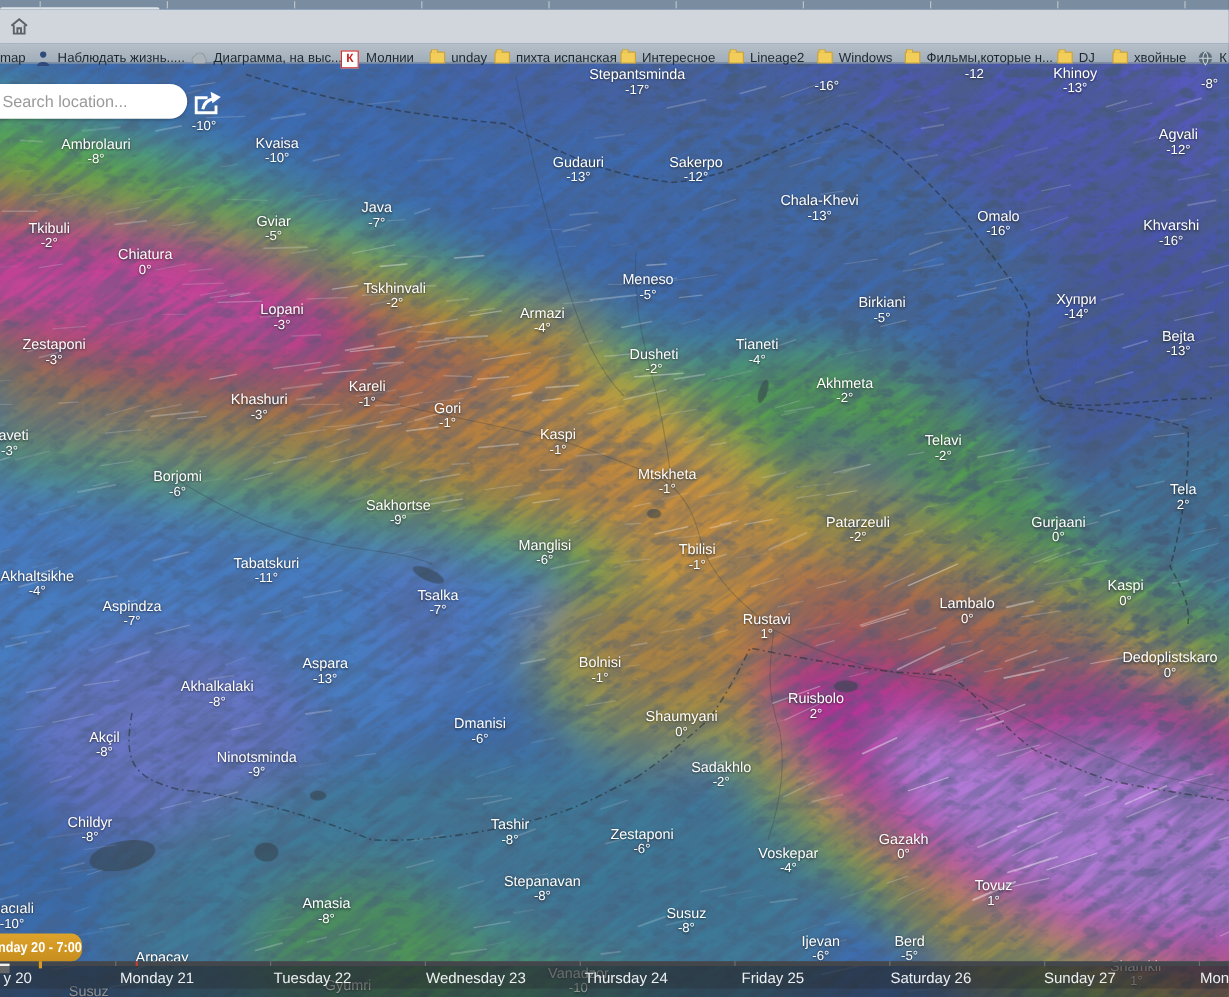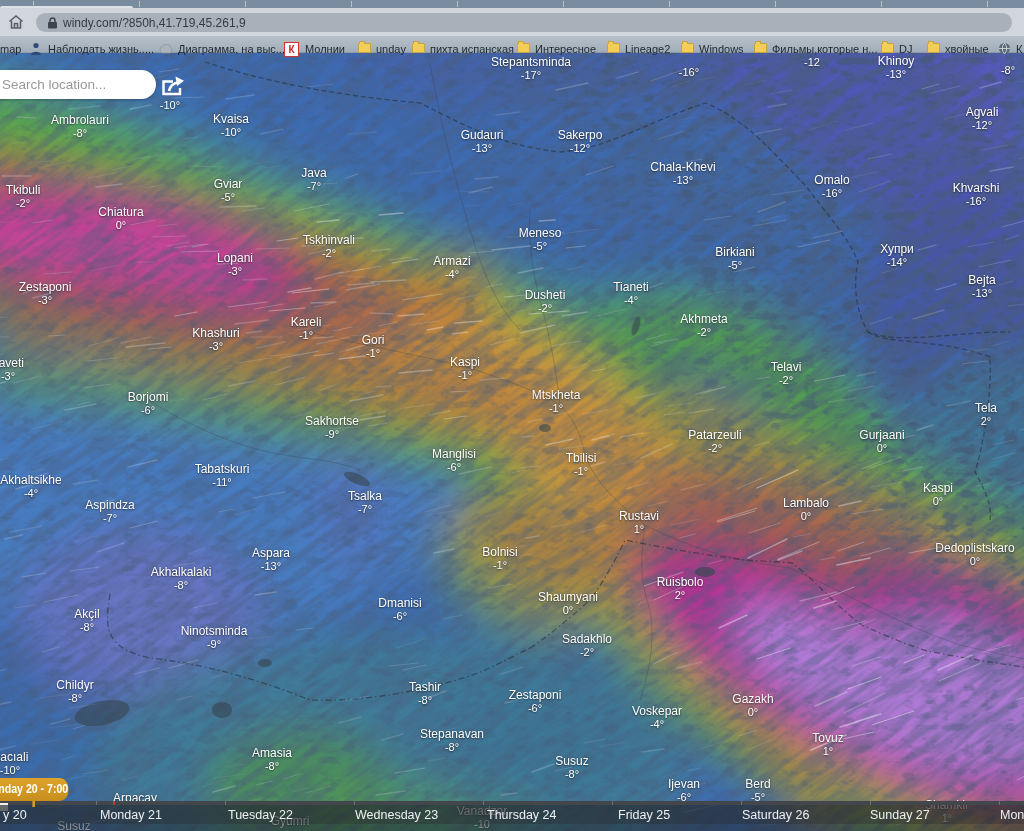--- a/index.html
+++ b/index.html
@@ -642,21 +642,21 @@
       <div class="ct">-13°</div>
     </div>
 <div class="cl" style="left:832px;top:181px">
       <div class="cn">Omalo</div>
       <div class="ct">-16°</div>
     </div>
 <div class="cl" style="left:976px;top:189px">
       <div class="cn">Khvarshi</div>
       <div class="ct">-16°</div>
     </div>
-<div class="cl" style="left:23px;top:191px">
+<div class="cl" style="left:41px;top:191px">
       <div class="cn">Tkibuli</div>
       <div class="ct">-2°</div>
     </div>
 <div class="cl" style="left:228px;top:185px">
       <div class="cn">Gviar</div>
       <div class="ct">-5°</div>
     </div>
 <div class="cl" style="left:121px;top:213px">
       <div class="cn">Chiatura</div>
       <div class="ct">0°</div>
@@ -818,21 +818,21 @@
       <div class="ct">-8°</div>
     </div>
 <div class="cl" style="left:400px;top:604px">
       <div class="cn">Dmanisi</div>
       <div class="ct">-6°</div>
     </div>
 <div class="cl" style="left:214px;top:632px">
       <div class="cn">Ninotsminda</div>
       <div class="ct">-9°</div>
     </div>
-<div class="cl" style="left:587px;top:640px">
+<div class="cl" style="left:601px;top:640px">
       <div class="cn">Sadakhlo</div>
       <div class="ct">-2°</div>
     </div>
 <div class="cl" style="left:75px;top:686px">
       <div class="cn">Childyr</div>
       <div class="ct">-8°</div>
     </div>
 <div class="cl" style="left:425px;top:688px">
       <div class="cn">Tashir</div>
       <div class="ct">-8°</div>
@@ -912,27 +912,20 @@
       <div class="tick" style="left:563px"></div>
  <div class="tick" style="left:669px"></div>
       <div class="tick" style="left:775px"></div>
  <div class="tick" style="left:881px"></div>
       <div class="tick" style="left:987px"></div>
 </div>
 <div id="toolbar">
  <svg style="position:absolute;left:7px;top:5px" width="18" height="18" viewBox="0 0 18 18">
   <path d="M 2.5 8.5 L 9 3 L 15.5 8.5 M 4.5 8 L 4.5 15 L 13.5 15 L 13.5 8 M 7.5 15 L 7.5 10.5 L 10.5 10.5 L 10.5 15" fill="none" stroke="#5a6268" stroke-width="1.6"></path>
  </svg>
- <div id="omni">
-  <svg style="position:absolute;left:11px;top:4px" width="11" height="12" viewBox="0 0 11 12">
-   <rect x="1" y="5" width="9" height="6.5" rx="1" fill="#3c444c"></rect>
-   <path d="M 3 5 L 3 3.5 A 2.5 2.5 0 0 1 8 3.5 L 8 5" fill="none" stroke="#3c444c" stroke-width="1.5"></path>
-  </svg>
-  <div id="url">windy.com/?850h,41.719,45.261,9</div>
- </div>
 </div>
 <div id="bookmarks">
  <span class="bm" style="left:0px">map</span>
  <svg style="position:absolute;left:30px;top:6px" width="12" height="13" viewBox="0 0 12 13">
         <circle cx="6" cy="3.5" r="2.6" fill="#2f4a7a"></circle>
         <path d="M 1 13 C 1 8.5, 11 8.5, 11 13 Z" fill="#2f4a7a"></path>
       </svg>
  <span class="bm" style="left:48px">Наблюдать жизнь.....</span>
  <svg style="position:absolute;left:158px;top:8px" width="15" height="10" viewBox="0 0 15 10">
         <path d="M 4 9 A 3.5 3.5 0 0 1 4.5 2.5 A 4.5 4.5 0 0 1 13 4 A 3 3 0 0 1 12 9 Z" fill="#aab3ba" stroke="#8b949c" stroke-width="0.8"></path>

